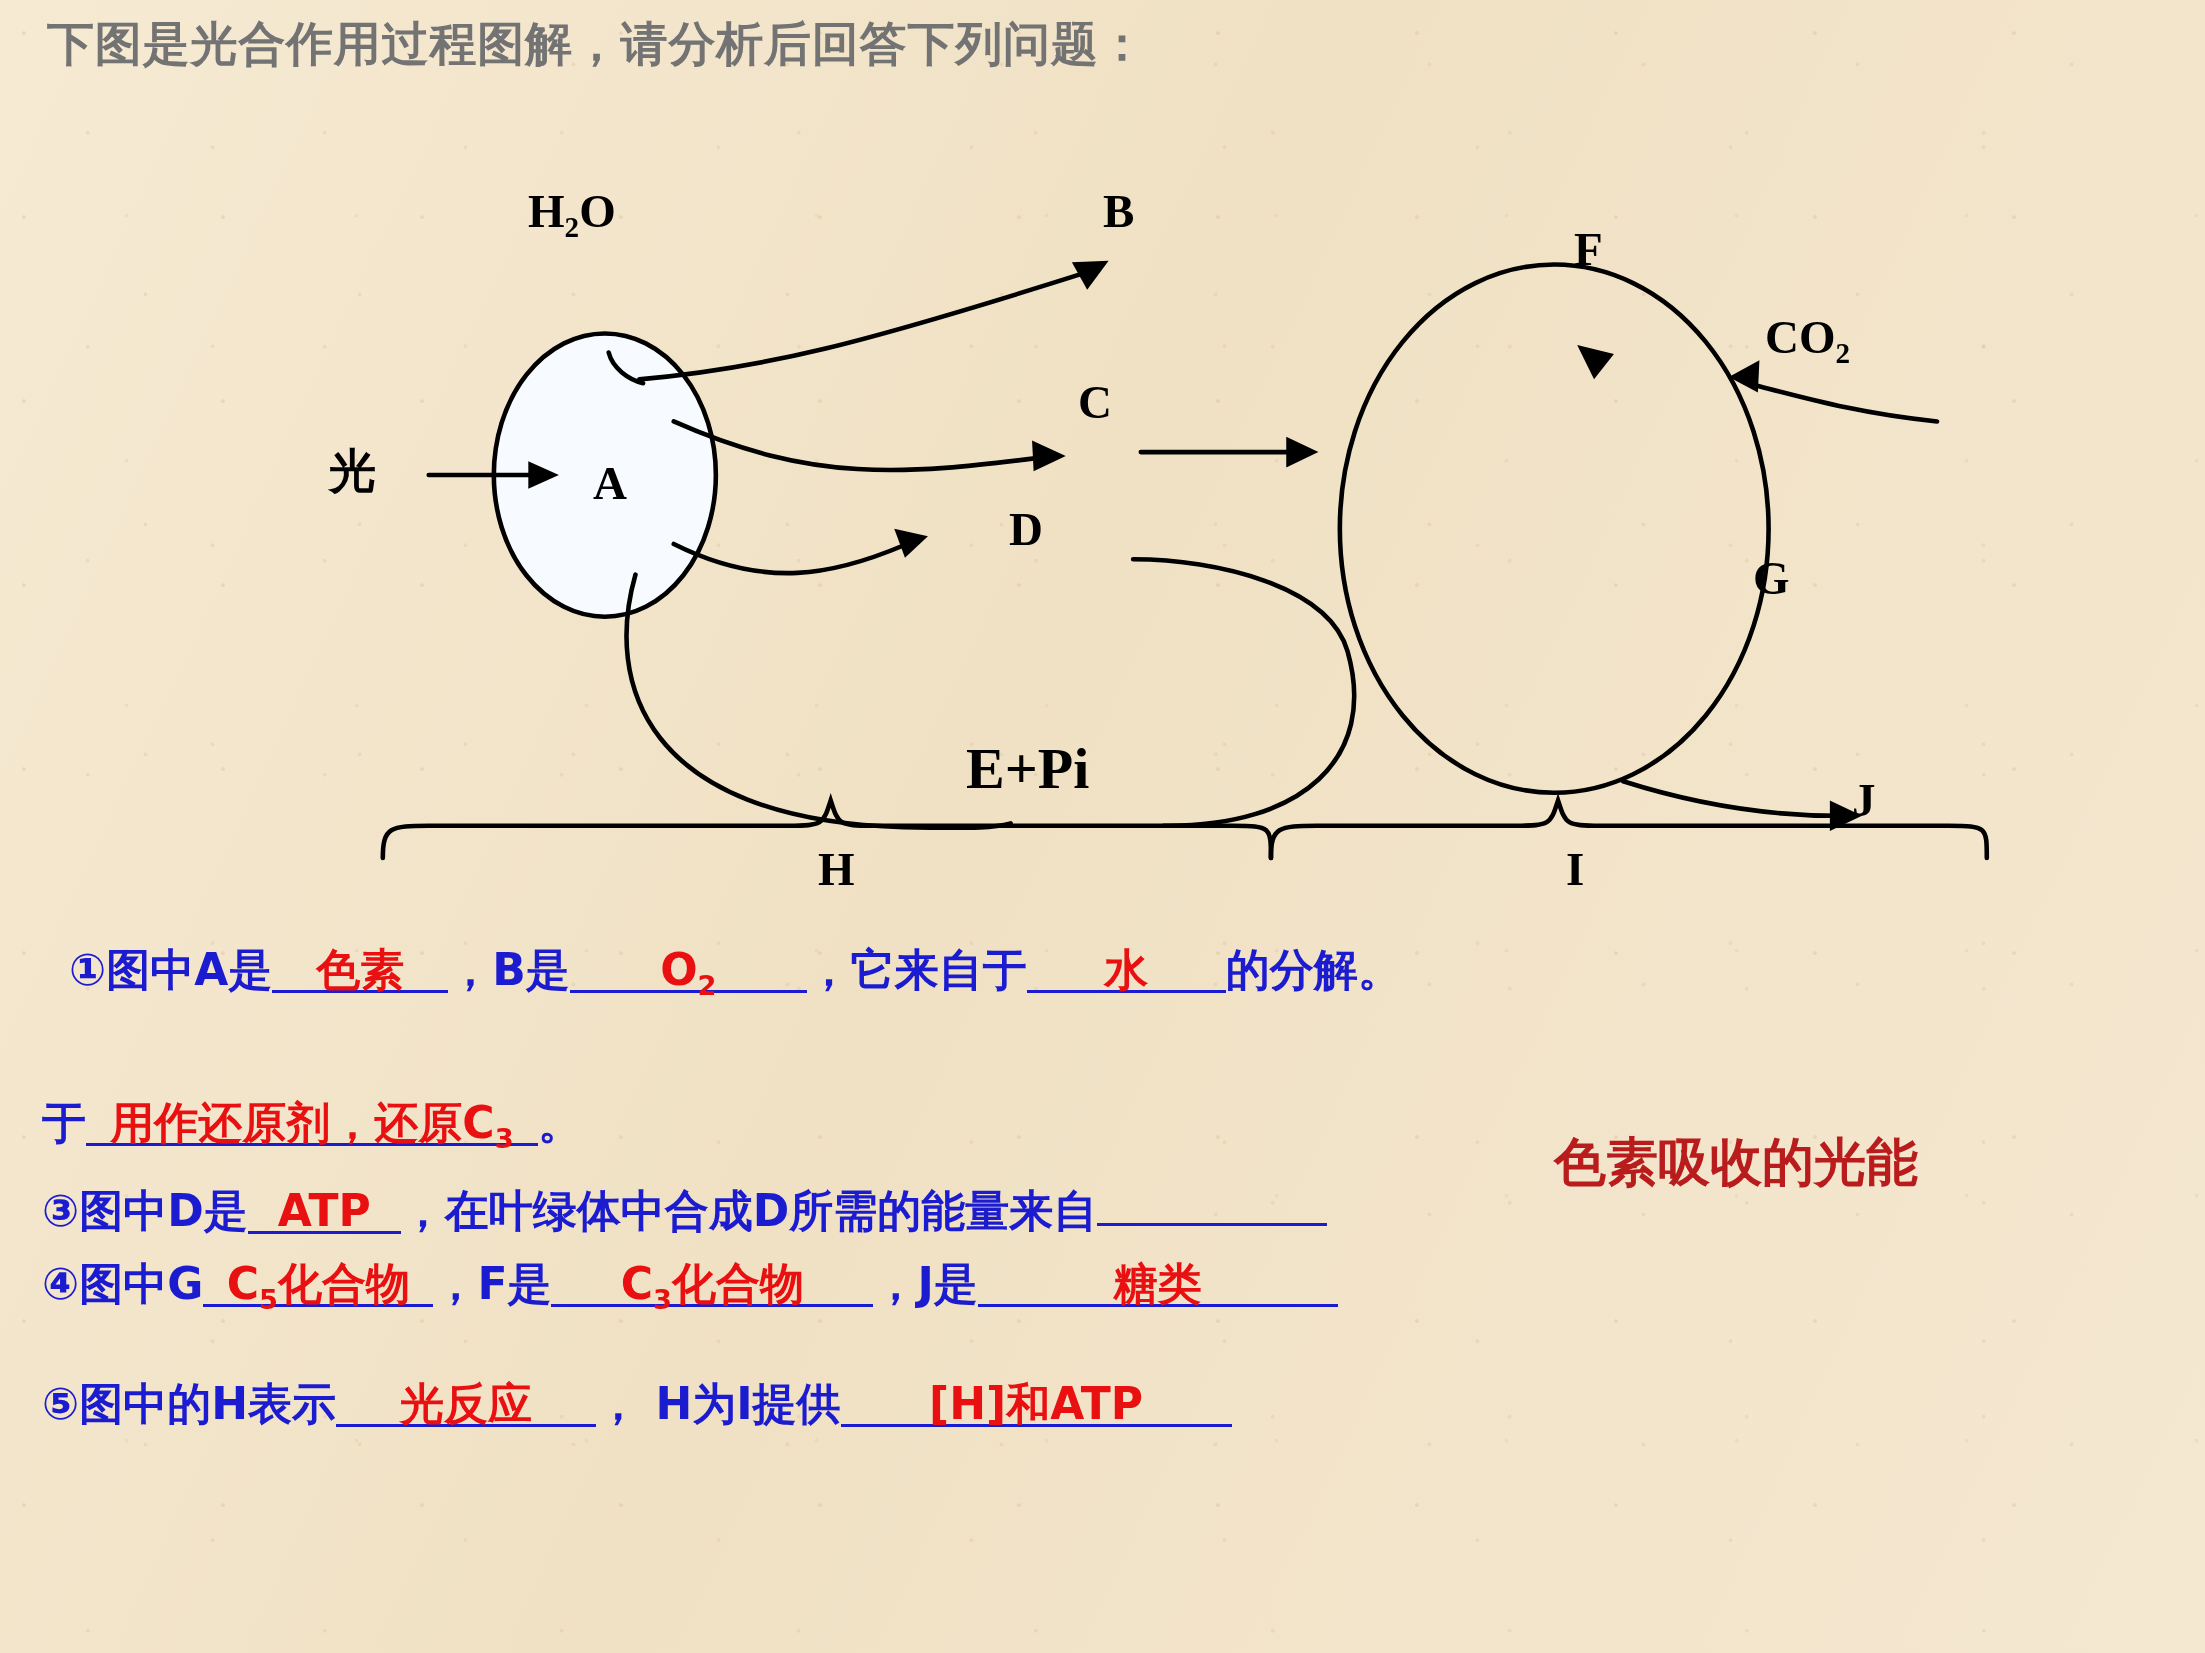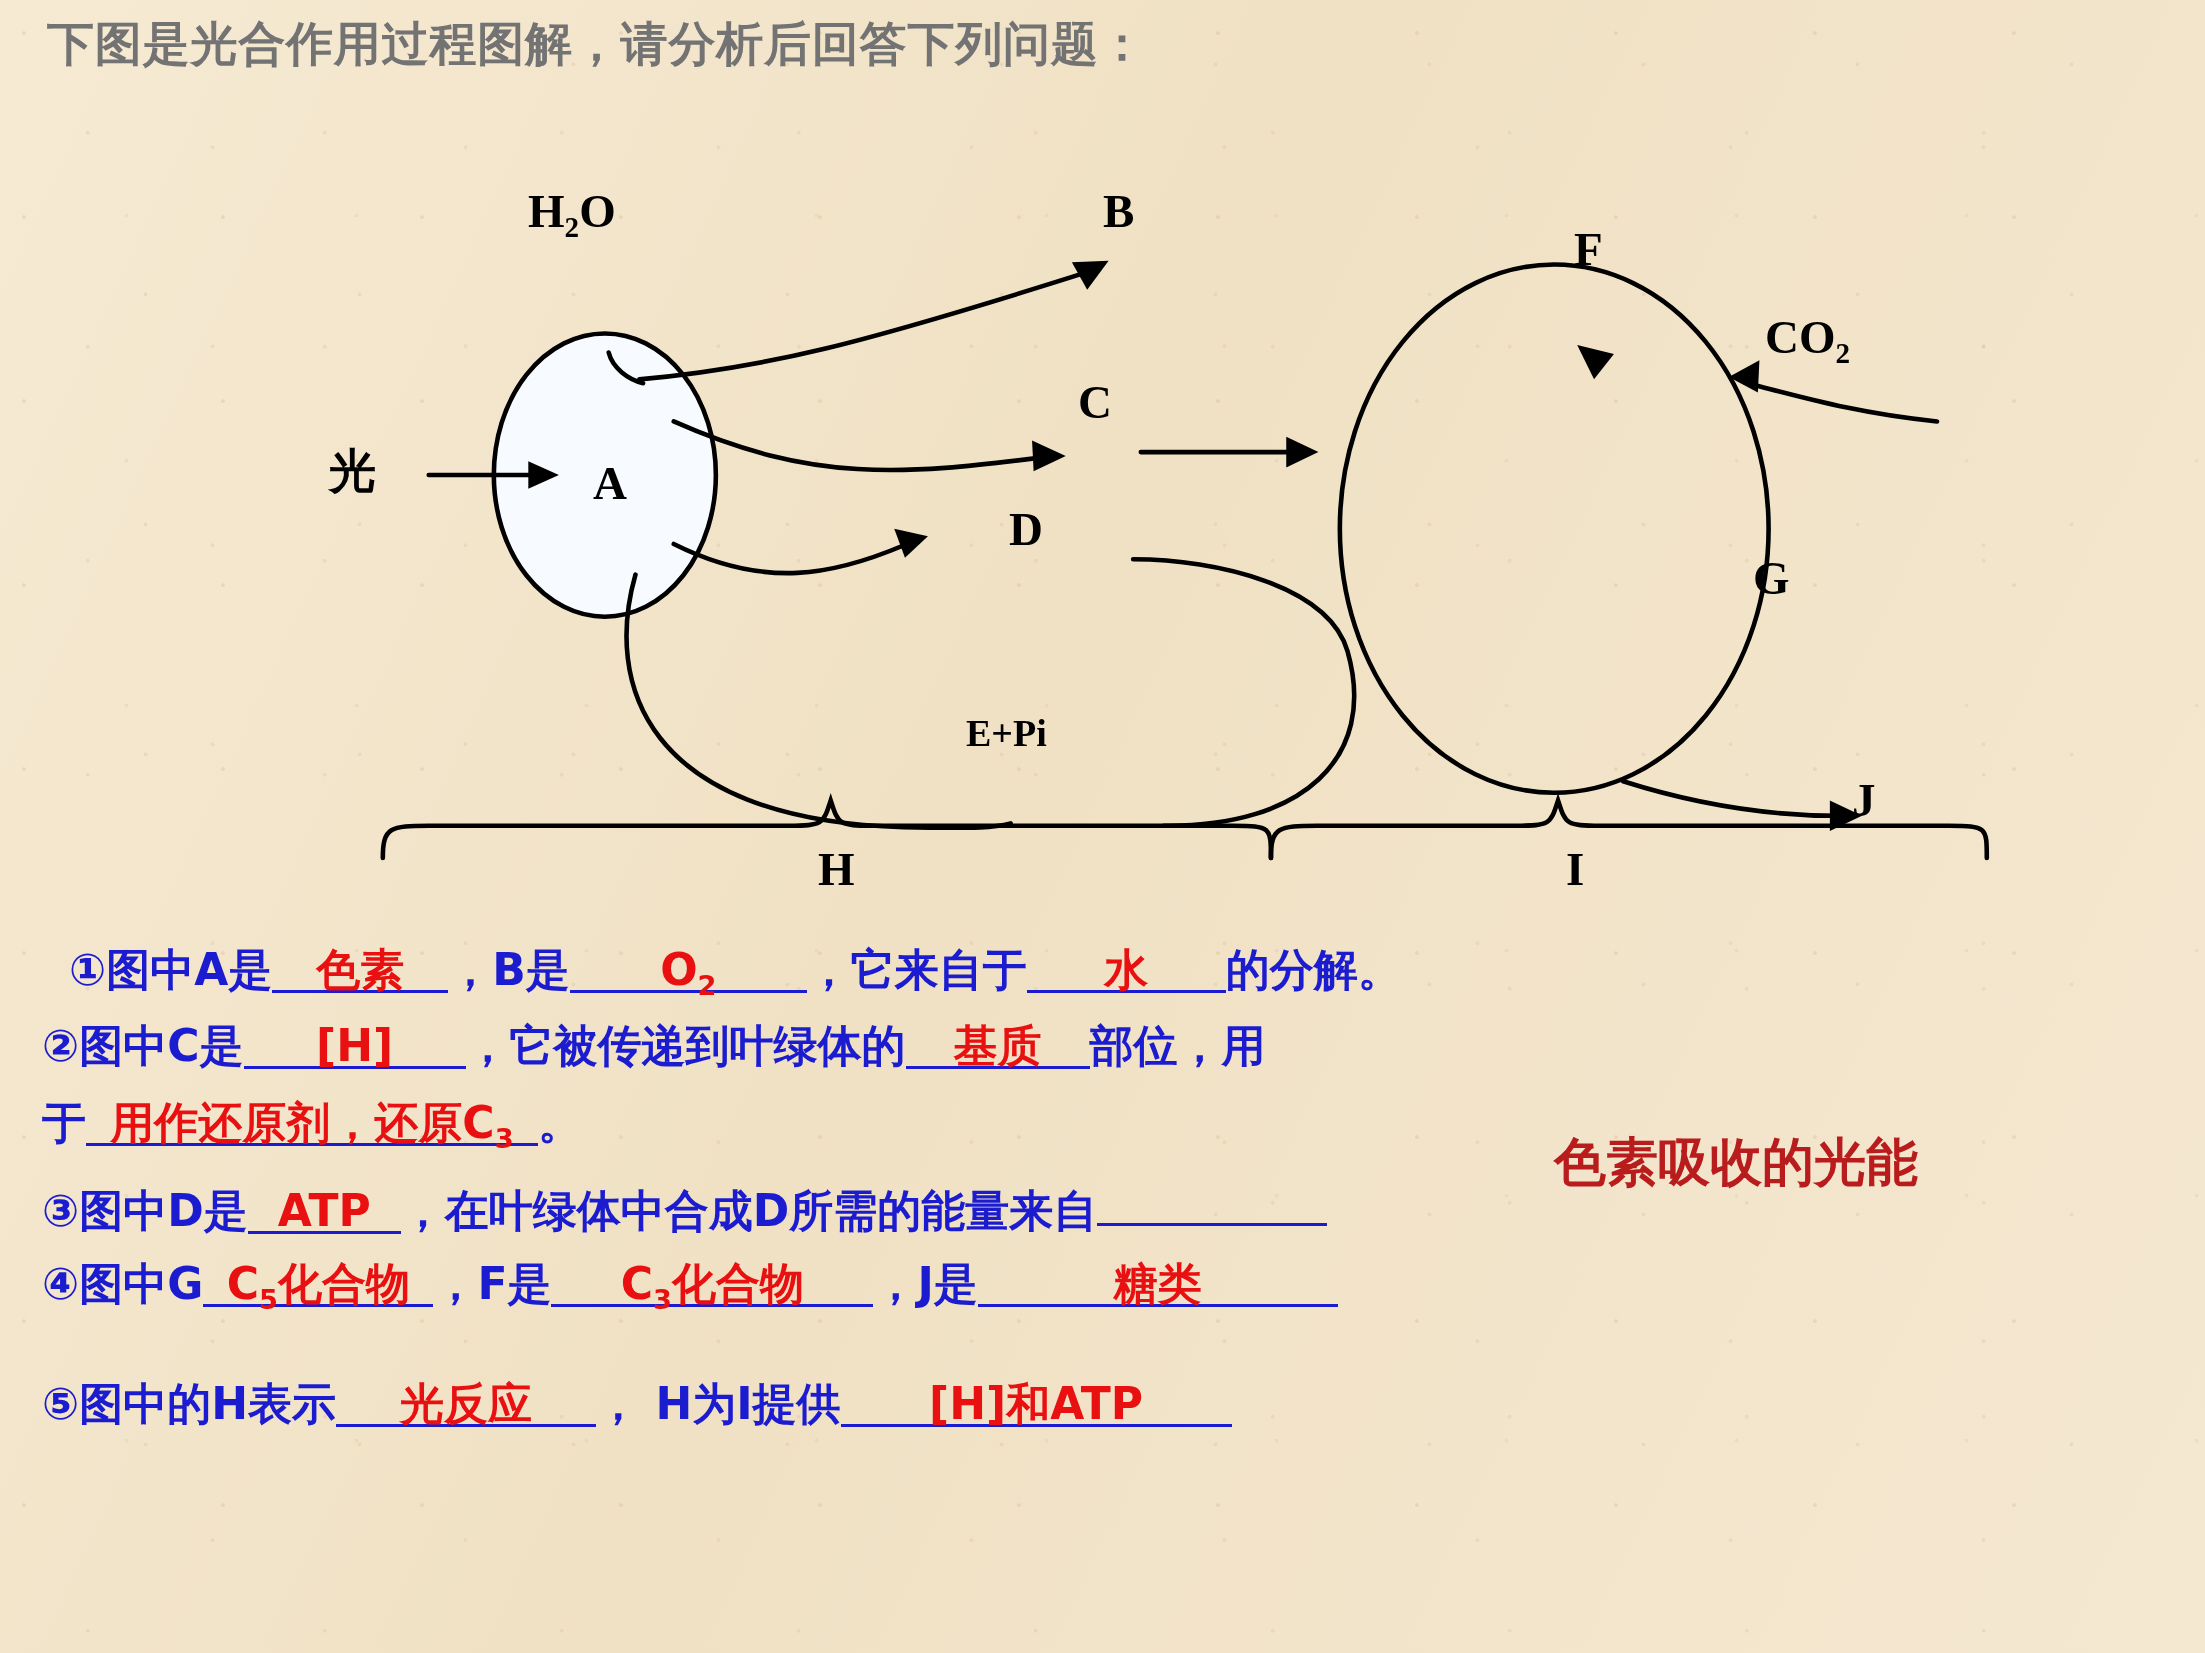--- a/index.html
+++ b/index.html
@@ -160,37 +160,34 @@
     <path d="M1660 1010 C 1660 970, 1670 968, 1720 968 L 1980 968 C 2025 968, 2025 966, 2035 935 C 2045 966, 2045 968, 2090 968 L 2545 968 C 2595 968, 2595 970, 2595 1010" transform="translate(0,-40)"></path>
   </g>
 </svg>
 
 <div class="dlabel" style="left:528px; top:184px; font-size:47px;"><span>H</span><sub>2</sub><span>O</span></div>
 <div class="dlabel" style="left:1103px; top:184px; font-size:47px;">B</div>
 <div class="dlabel cn" style="left:329px; top:440px; font-size:47px; font-weight:bold;">光</div>
 <div class="dlabel" style="left:593px; top:456px; font-size:47px;">A</div>
 <div class="dlabel" style="left:1078px; top:375px; font-size:47px;">C</div>
 <div class="dlabel" style="left:1009px; top:502px; font-size:47px;">D</div>
-<div class="dlabel" style="left:966px; top:711px; font-size:38px;">E+Pi</div>
+<div class="dlabel" style="left:966px; top:735px; font-size:58px;">E+Pi</div>
 <div class="dlabel" style="left:818px; top:842px; font-size:47px;">H</div>
 <div class="dlabel" style="left:1574px; top:222px; font-size:47px;">F</div>
 <div class="dlabel" style="left:1765px; top:310px; font-size:47px;"><span>CO</span><sub>2</sub></div>
 <div class="dlabel" style="left:1753px; top:551px; font-size:47px;">G</div>
 <div class="dlabel" style="left:1852px; top:773px; font-size:47px;">J</div>
 <div class="dlabel" style="left:1566px; top:842px; font-size:47px;">I</div>
 
 <div class="answers">
 
   <div class="ansline r1">
     <span>①图中A是</span><span class="blank" style="width:176px;">色素</span><span>，B是</span><span class="blank" style="width:237px;"><span>O</span><sub>2</sub></span><span>，它来自于</span><span class="blank" style="width:199px;">水</span><span>的分解。</span>
   </div>
 
-  <div class="ansline r2">
-    <span>②图中C是</span><span class="blank" style="width:222px;">[H]</span><span>，它被传递到叶绿体的</span><span class="blank" style="width:184px;">基质</span><span>部位，用</span>
-  </div>
 
   <div class="ansline r2b">
     <span>于</span><span class="blank" style="width:452px;"><span>用作还原剂，还原C</span><sub>3</sub></span><span>。</span>
   </div>
 
   <div class="ansline r3">
     <span>③图中D是</span><span class="blank" style="width:153px;">ATP</span><span>，在叶绿体中合成D所需的能量来自</span><span class="blank" style="width:230px;"></span>
   </div>
 
   <div class="floatred" style="left:1554px; top:213px;">色素吸收的光能</div>

